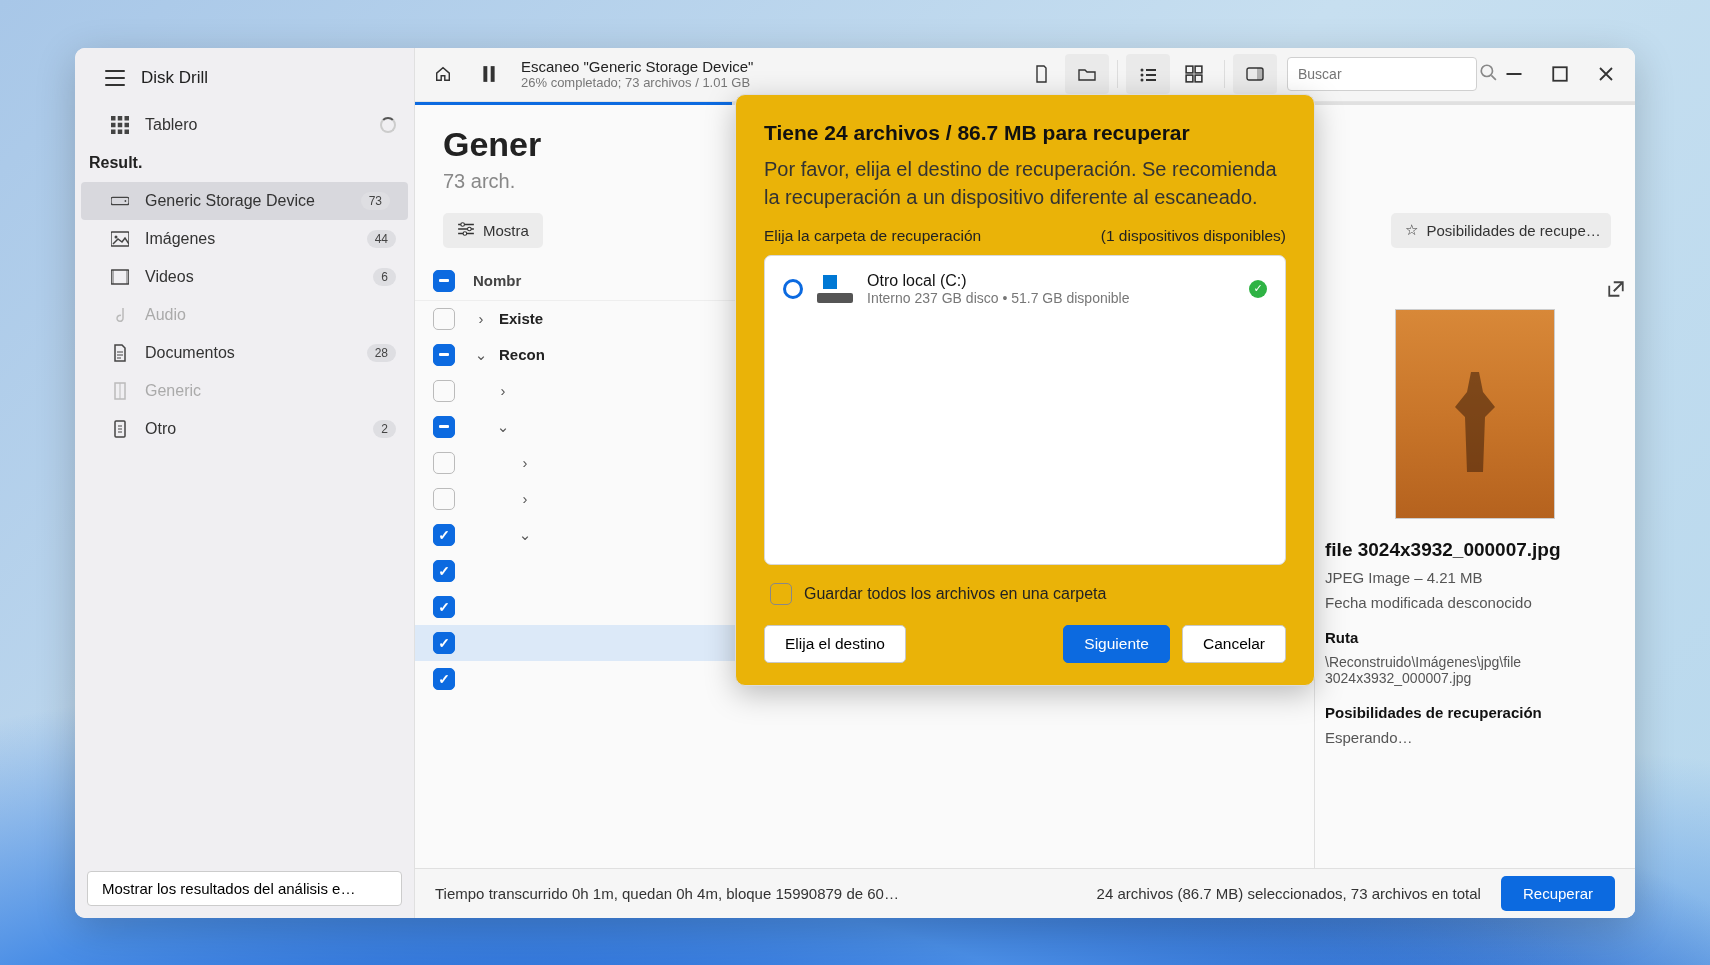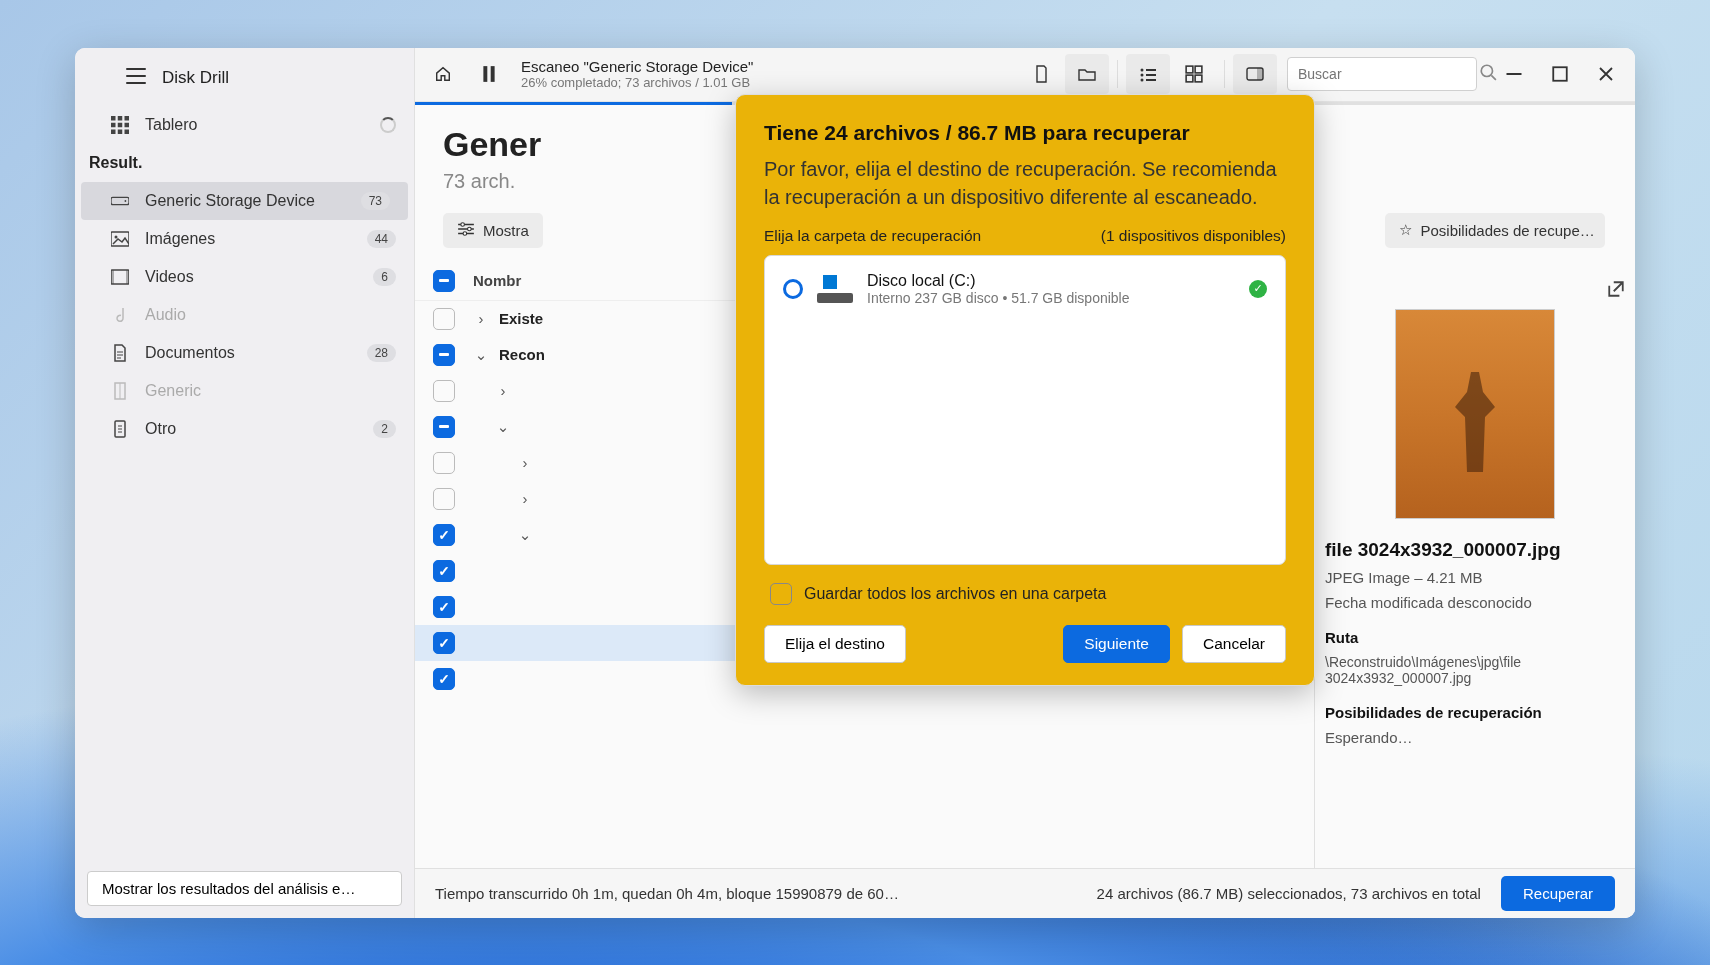--- a/index.html
+++ b/index.html
@@ -24,21 +24,21 @@
     display: flex; flex-direction: column;
     position: relative; z-index: 1; overflow: hidden;
   }
   .main-layout { flex: 1; display: flex; overflow: hidden; }
   .sidebar {
     width: 340px; background: #f0eff2;
     border-right: 1px solid #e0e0e0;
     display: flex; flex-direction: column;
     padding-top: 12px;
   }
-  .sidebar-top { display: flex; padding: 8px 14px 18px 11px; gap: 16px; margin-left: 40px; }
+  .sidebar-top { display: flex; align-items: center; padding: 8px 14px 18px 30px; gap: 16px; }
   .hamburger { width: 20px; height: 16px; display: flex; flex-direction: column; justify-content: space-between; cursor: pointer; }
   .hamburger span { height: 2px; background: #333; border-radius: 1px; }
   .app-title { font-size: 17px; color: #222; }
   .sb-row {
     display: flex; align-items: center; padding: 10px 18px 10px 34px;
     font-size: 16px; color: #333; cursor: pointer; position: relative;
   }
   .sb-row.result-header { padding-left: 14px; font-weight: 600; font-size: 16px; color: #222; cursor: default; }
   .sb-row .icon { width: 22px; display: inline-flex; justify-content: center; margin-right: 14px; color: #444; }
   .sb-row .badge {
@@ -82,21 +82,21 @@
   .search-box input { border: none; outline: none; flex: 1; font-size: 14px; background: transparent; }
   .win-controls { display: flex; margin-left: 4px; }
   .win-btn { width: 46px; height: 40px; display: flex; align-items: center; justify-content: center; cursor: pointer; }
   .progress-bar { height: 3px; background: #e0e0e0; position: relative; }
   .progress-bar .fill { height: 100%; background: #0c6ae0; width: 26%; }
 
   .scan-header { padding: 20px 28px 10px 28px; }
   .scan-header h1 { font-size: 34px; font-weight: 600; color: #222; margin-bottom: 6px; }
   .scan-header .sub { font-size: 20px; color: #888; }
 
-  .filter-row { display: flex; gap: 10px; padding: 10px 30px 14px 28px; flex-wrap: wrap; }
+  .filter-row { display: flex; gap: 10px; padding: 10px 24px 14px 28px; flex-wrap: wrap; }
   .chip { background: #ececec; border-radius: 5px; padding: 7px 14px; font-size: 15px; color: #333; display: flex; align-items: center; gap: 8px; cursor: pointer; white-space: nowrap; }
   .chip.trunc { max-width: 220px; overflow: hidden; text-overflow: ellipsis; }
 
   .main-grid { flex: 1; display: flex; overflow: hidden; }
   .file-area { flex: 1; display: flex; flex-direction: column; border-right: 1px solid #e0e0e0; overflow: hidden; }
   .table-header {
     display: flex; align-items: center; padding: 8px 18px; font-size: 15px;
     color: #444; font-weight: 600; border-bottom: 1px solid #eee; gap: 8px;
   }
   .cb {
@@ -533,21 +533,21 @@
         <p>Por favor, elija el destino de recuperación. Se recomienda la recuperación a un dispositivo diferente al escaneado.</p>
         <div class="sub-header">
           <span>Elija la carpeta de recuperación</span>
           <span>(1 dispositivos disponibles)</span>
         </div>
         <div class="dest-list">
           <div class="dest-item">
             <span class="radio"></span>
             <span class="drive-icon"></span>
             <div class="dest-text">
-              <div class="name">Disco local (C:)</div>
+              <div class="name">Otro local (C:)</div>
               <div class="info">Interno 237 GB disco • 51.7 GB disponible</div>
             </div>
             <span class="check-ok">✓</span>
           </div>
         </div>
         <div class="modal-cb-row">
           <span class="modal-cb"></span>
           <span>Guardar todos los archivos en una carpeta</span>
         </div>
         <div class="modal-actions">

